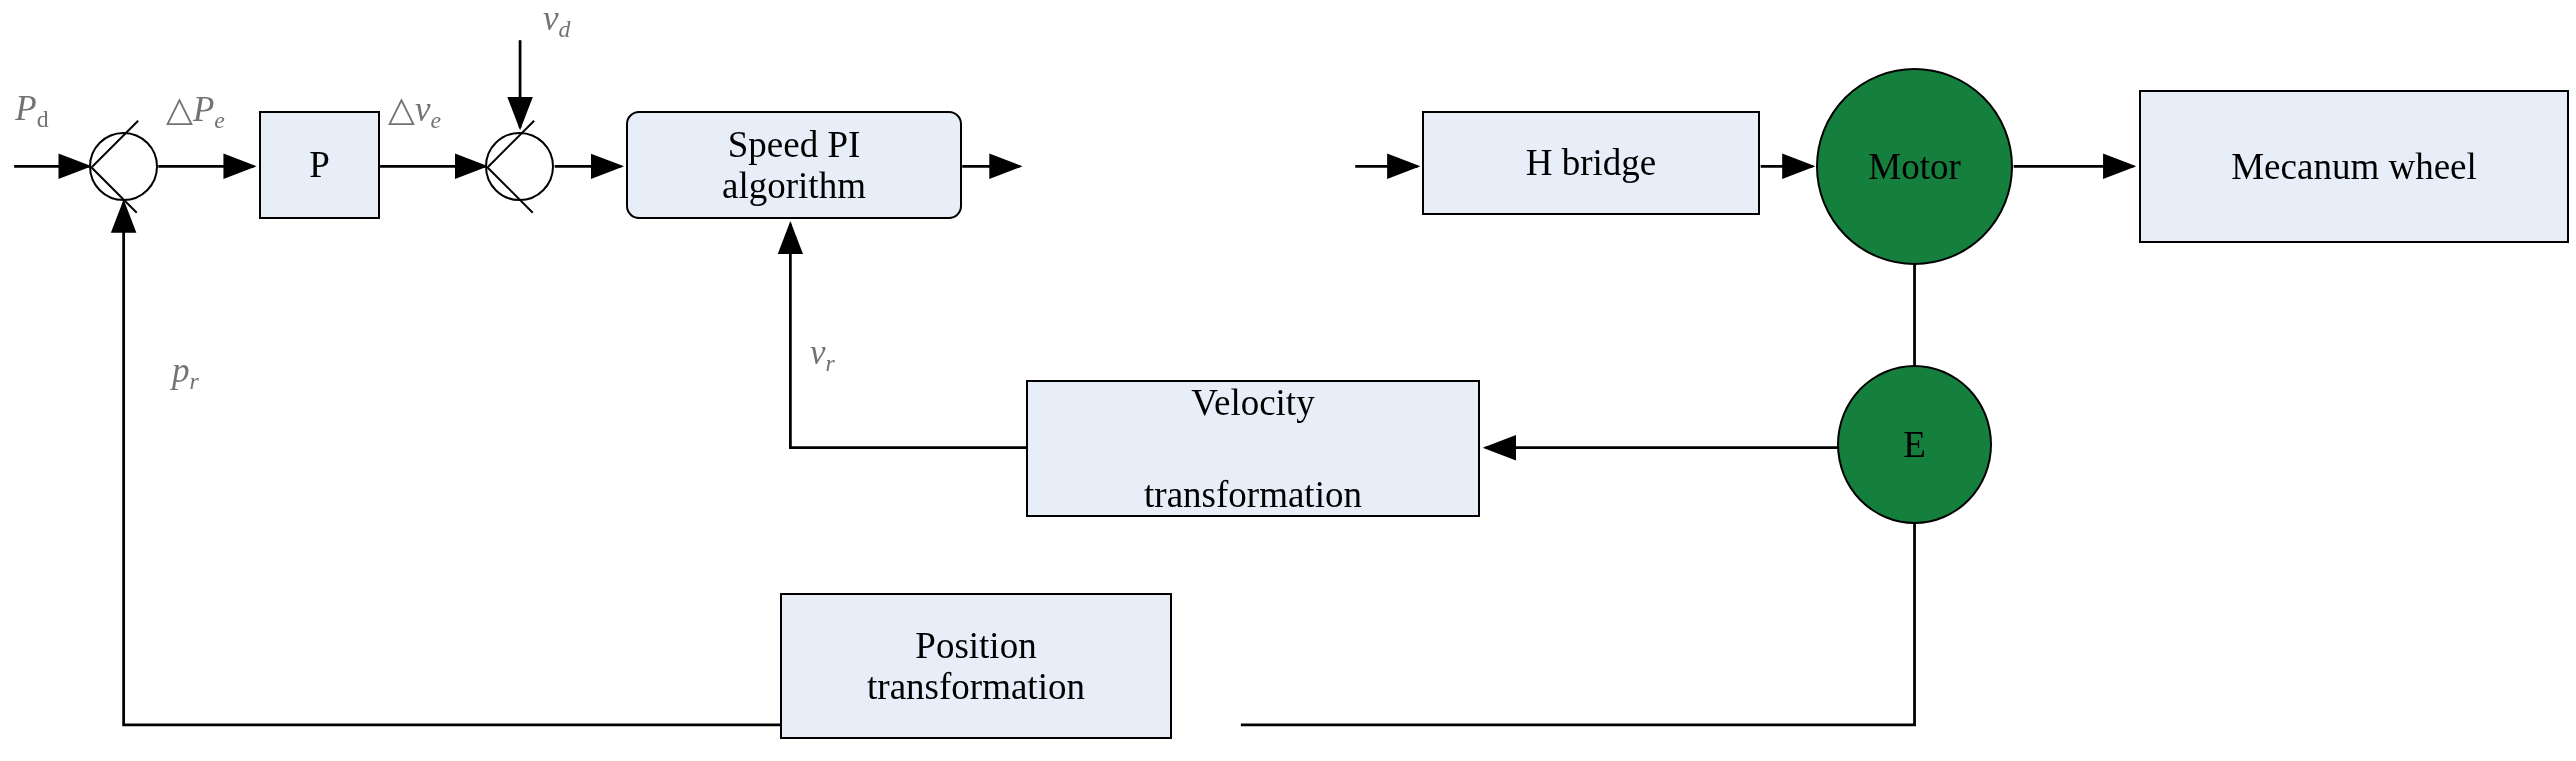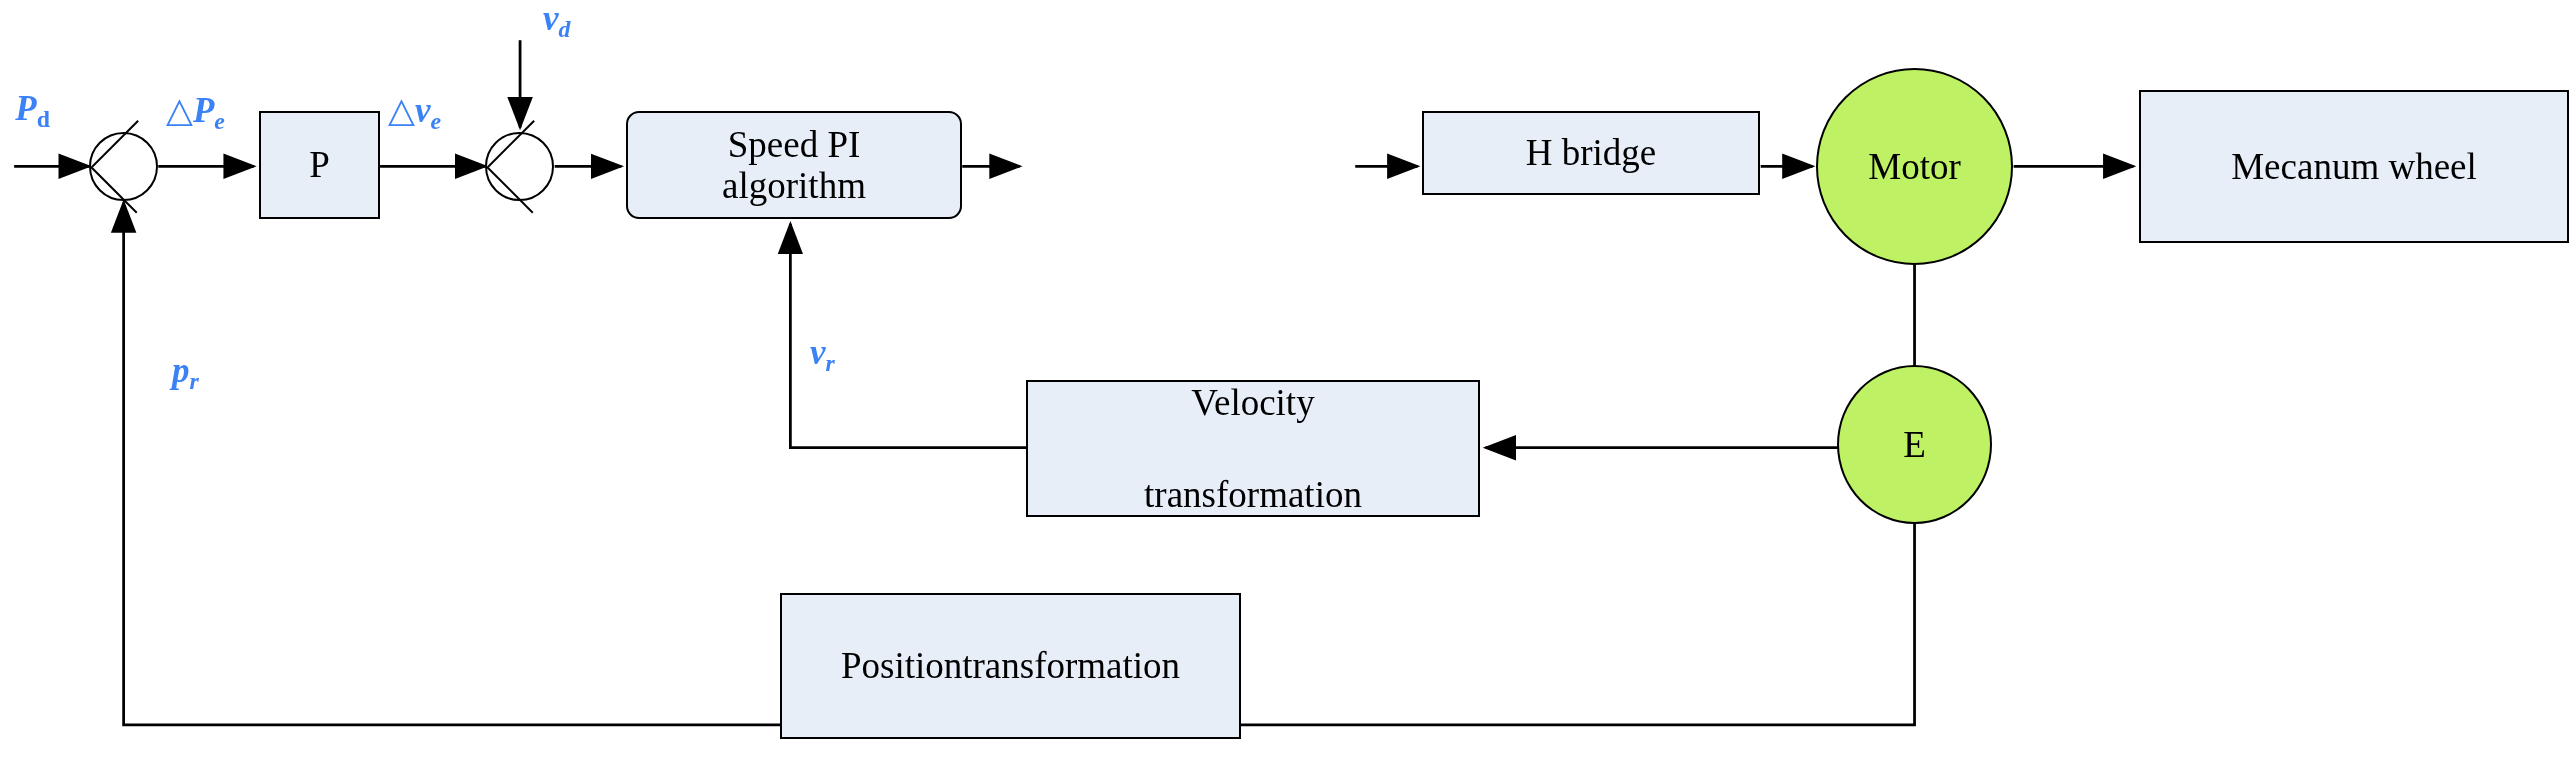--- a/index.html
+++ b/index.html
@@ -35,21 +35,21 @@
     text-align: center;
     color: #000000;
     line-height: 1.12;
   }
   .boxnode {
     background: #e7eef8;
     border: 2.1px solid #000000;
     font-size: 37px;
   }
   .circlenode {
-    background: #bef264;
+    background: #15803d;
     border: 2.1px solid #000000;
     border-radius: 50%;
     font-size: 37px;
   }
   .sumnode {
     background: #ffffff;
     border: 2.1px solid #000000;
     border-radius: 50%;
   }
   .sumnode .xline {
@@ -58,26 +58,25 @@
     top: 50%;
     width: 100%;
     height: 0;
     border-top: 2.1px solid #000000;
     transform-origin: 0 0;
   }
   .sumnode .xline.a { transform: translate(-50%, -50%) rotate(45deg); }
   .sumnode .xline.b { transform: translate(-50%, -50%) rotate(-45deg); }
   .siglabel {
     position: absolute;
-    color: #3b82f6;
+    color: #737373;
     font-size: 35px;
     font-style: italic;
     white-space: nowrap;
     font-family: "Liberation Serif", "DejaVu Serif", serif;
-    font-weight: bold;
   }
   .siglabel .sub {
     font-size: 0.68em;
     vertical-align: -0.28em;
     font-style: italic;
   }
   .siglabel .subup {
     font-size: 0.68em;
     vertical-align: -0.28em;
     font-style: normal;
@@ -143,42 +142,42 @@
   <div class="node boxnode" style="left:259px; top:111px; width:121px; height:108px;">
     <span>P</span>
   </div>
 
   <div class="node boxnode" style="left:626px; top:111px; width:336px; height:108px; flex-direction:column;border-radius:13px;">
     <span>Speed PI</span>
     <span>algorithm</span>
   </div>
 
 
-  <div class="node boxnode" style="left:1422px; top:111px; width:338px; height:84px;">
+  <div class="node boxnode" style="left:1422px; top:111px; width:338px; height:104px;">
     <span>H bridge</span>
   </div>
 
   <div class="node circlenode" style="left:1816px; top:68px; width:197px; height:197px;">
     <span>Motor</span>
   </div>
 
   <div class="node boxnode" style="left:2139px; top:90px; width:430px; height:153px;">
     <span>Mecanum wheel</span>
   </div>
 
   <div class="node circlenode" style="left:1837px; top:365px; width:155px; height:159px;">
     <span>E</span>
   </div>
 
   <div class="node boxnode" style="left:1026px; top:380px; width:454px; height:137px; flex-direction:column;justify-content:space-between;">
     <span>Velocity</span>
     <span>transformation</span>
   </div>
 
-  <div class="node boxnode" style="left:780px; top:593px; width:461px; height:146px; flex-direction:row;">
+  <div class="node boxnode" style="left:780px; top:593px; width:392px; height:146px; flex-direction:column;">
     <span>Position</span>
     <span>transformation</span>
   </div>
 
   <div class="siglabel" style="left:15.3px; top:89px;">
     <span>P</span><span class="subup">d</span>
   </div>
 
   <div class="siglabel" style="left:166px; top:89px;">
     <span class="delta">△</span><span>P</span><span class="sub">e</span>

